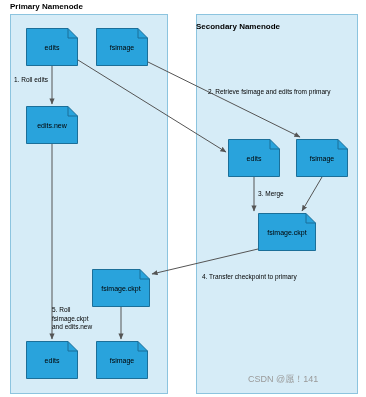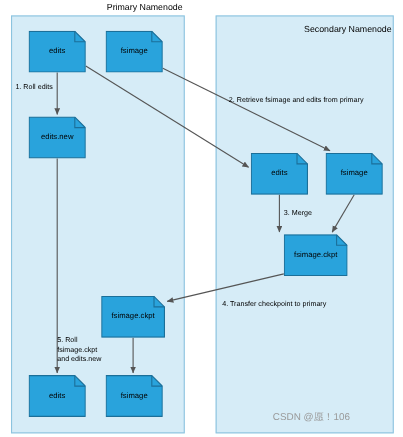--- a/index.html
+++ b/index.html
@@ -21,23 +21,23 @@
     height: 397px;
   }
   .panel {
     position: absolute;
     background: #d6ecf7;
     border: 1px solid #8cc4df;
   }
   .panel-title {
     position: absolute;
     font-size: 8px;
-    font-weight: normal;
+    font-weight: bold;
     color: #000000;
-    text-align: right;
+    text-align: left;
     white-space: nowrap;
   }
   .doc {
     position: absolute;
     box-sizing: border-box;
   }
   .doc svg {
     display: block;
   }
   .doc .doc-label {
@@ -180,15 +180,15 @@
   </div>
 
   <div class="step" style="left:14px; top:76px;">1. Roll edits</div>
   <div class="step" style="left:208px; top:88px;">2. Retrieve fsimage and edits from primary</div>
   <div class="step" style="left:258px; top:190px;">3. Merge</div>
   <div class="step" style="left:202px; top:273px;">4. Transfer checkpoint to primary</div>
   <div class="step" style="left:52px; top:306px;">5. Roll
 fsimage.ckpt
 and edits.new</div>
 
-  <div class="watermark" style="left:248px; top:373px;">CSDN @愿！106</div>
+  <div class="watermark" style="left:248px; top:373px;">CSDN @愿！141</div>
 
 </div>
 
 </body></html>

